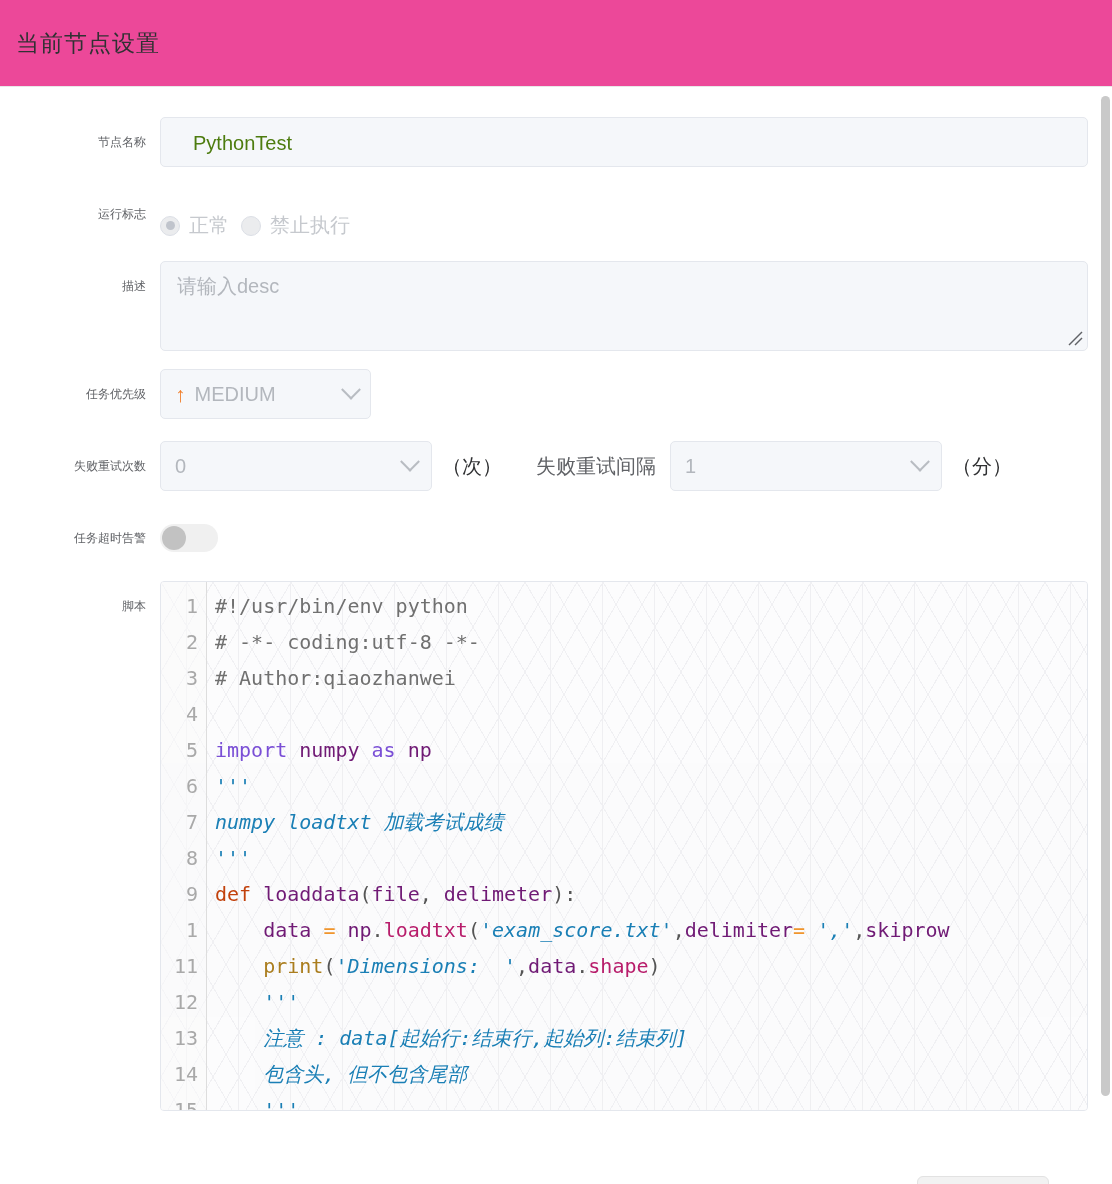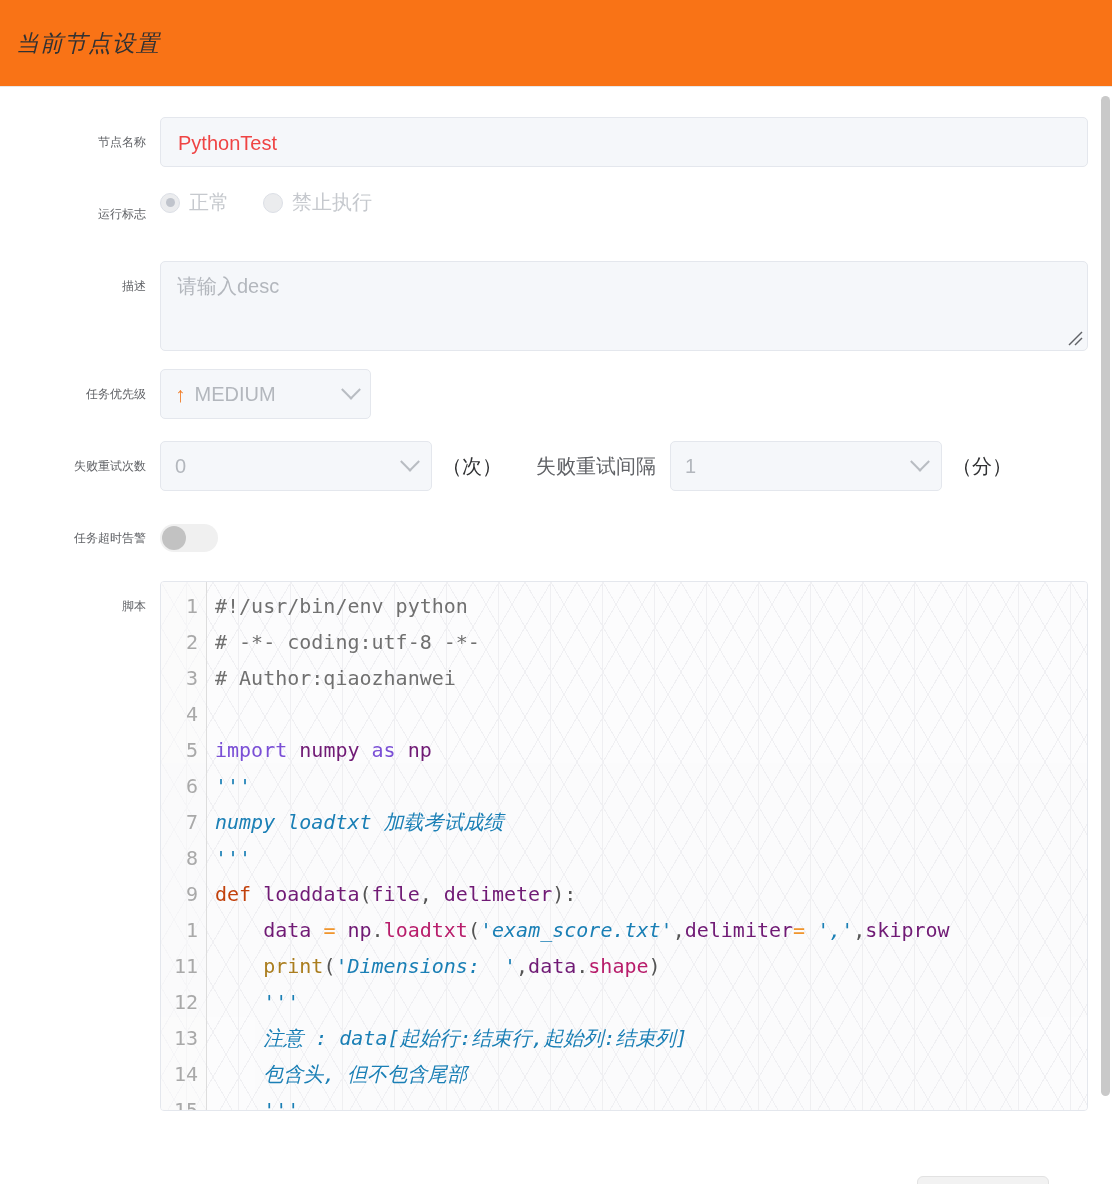--- a/index.html
+++ b/index.html
@@ -16,22 +16,21 @@
     background: #fff;
     overflow: hidden;
   }
 
   
   .dlg-header {
     height: 86px;
     display: flex;
     align-items: center;
     padding-left: 16px;
-    background: #f97316;
-    font-style: italic;
+    background: #ec4899;
   }
   .dlg-title {
     font-size: 23px;
     color: #303133;
     letter-spacing: 1px;
     font-weight: 400;
   }
   .hdr-rule {
     height: 1px;
     background: #e8e8e8;
@@ -67,23 +66,23 @@
 
   
   .inp {
     display: block;
     height: 50px;
     line-height: 50px;
     width: 928px;
     background: #f5f7fa;
     border: 1px solid #e4e7ed;
     border-radius: 5px;
-    color: #ef4444;
-    font-size: 20px;
-    padding: 0 17px;
+    color: #4d7c0f;
+    font-size: 20px;
+    padding: 0 32px;
     white-space: nowrap;
     overflow: hidden;
   }
 
   .txtarea {
     position: relative;
     width: 928px;
     height: 90px;
     background: #f5f7fa;
     border: 1px solid #e4e7ed;
@@ -94,23 +93,23 @@
   }
   .resize-grip {
     position: absolute;
     right: 3px; bottom: 2px;
     width: 18px; height: 18px;
   }
 
   
   .radio-group {
     display: flex;
-    align-items: flex-start;
+    align-items: flex-end;
     height: 50px;
-    gap: 34px;
+    gap: 12px;
   }
   .radio {
     display: flex;
     align-items: center;
     gap: 9px;
   }
   .radio-dot {
     width: 20px; height: 20px;
     border-radius: 50%;
     border: 1px solid #dcdfe6;

